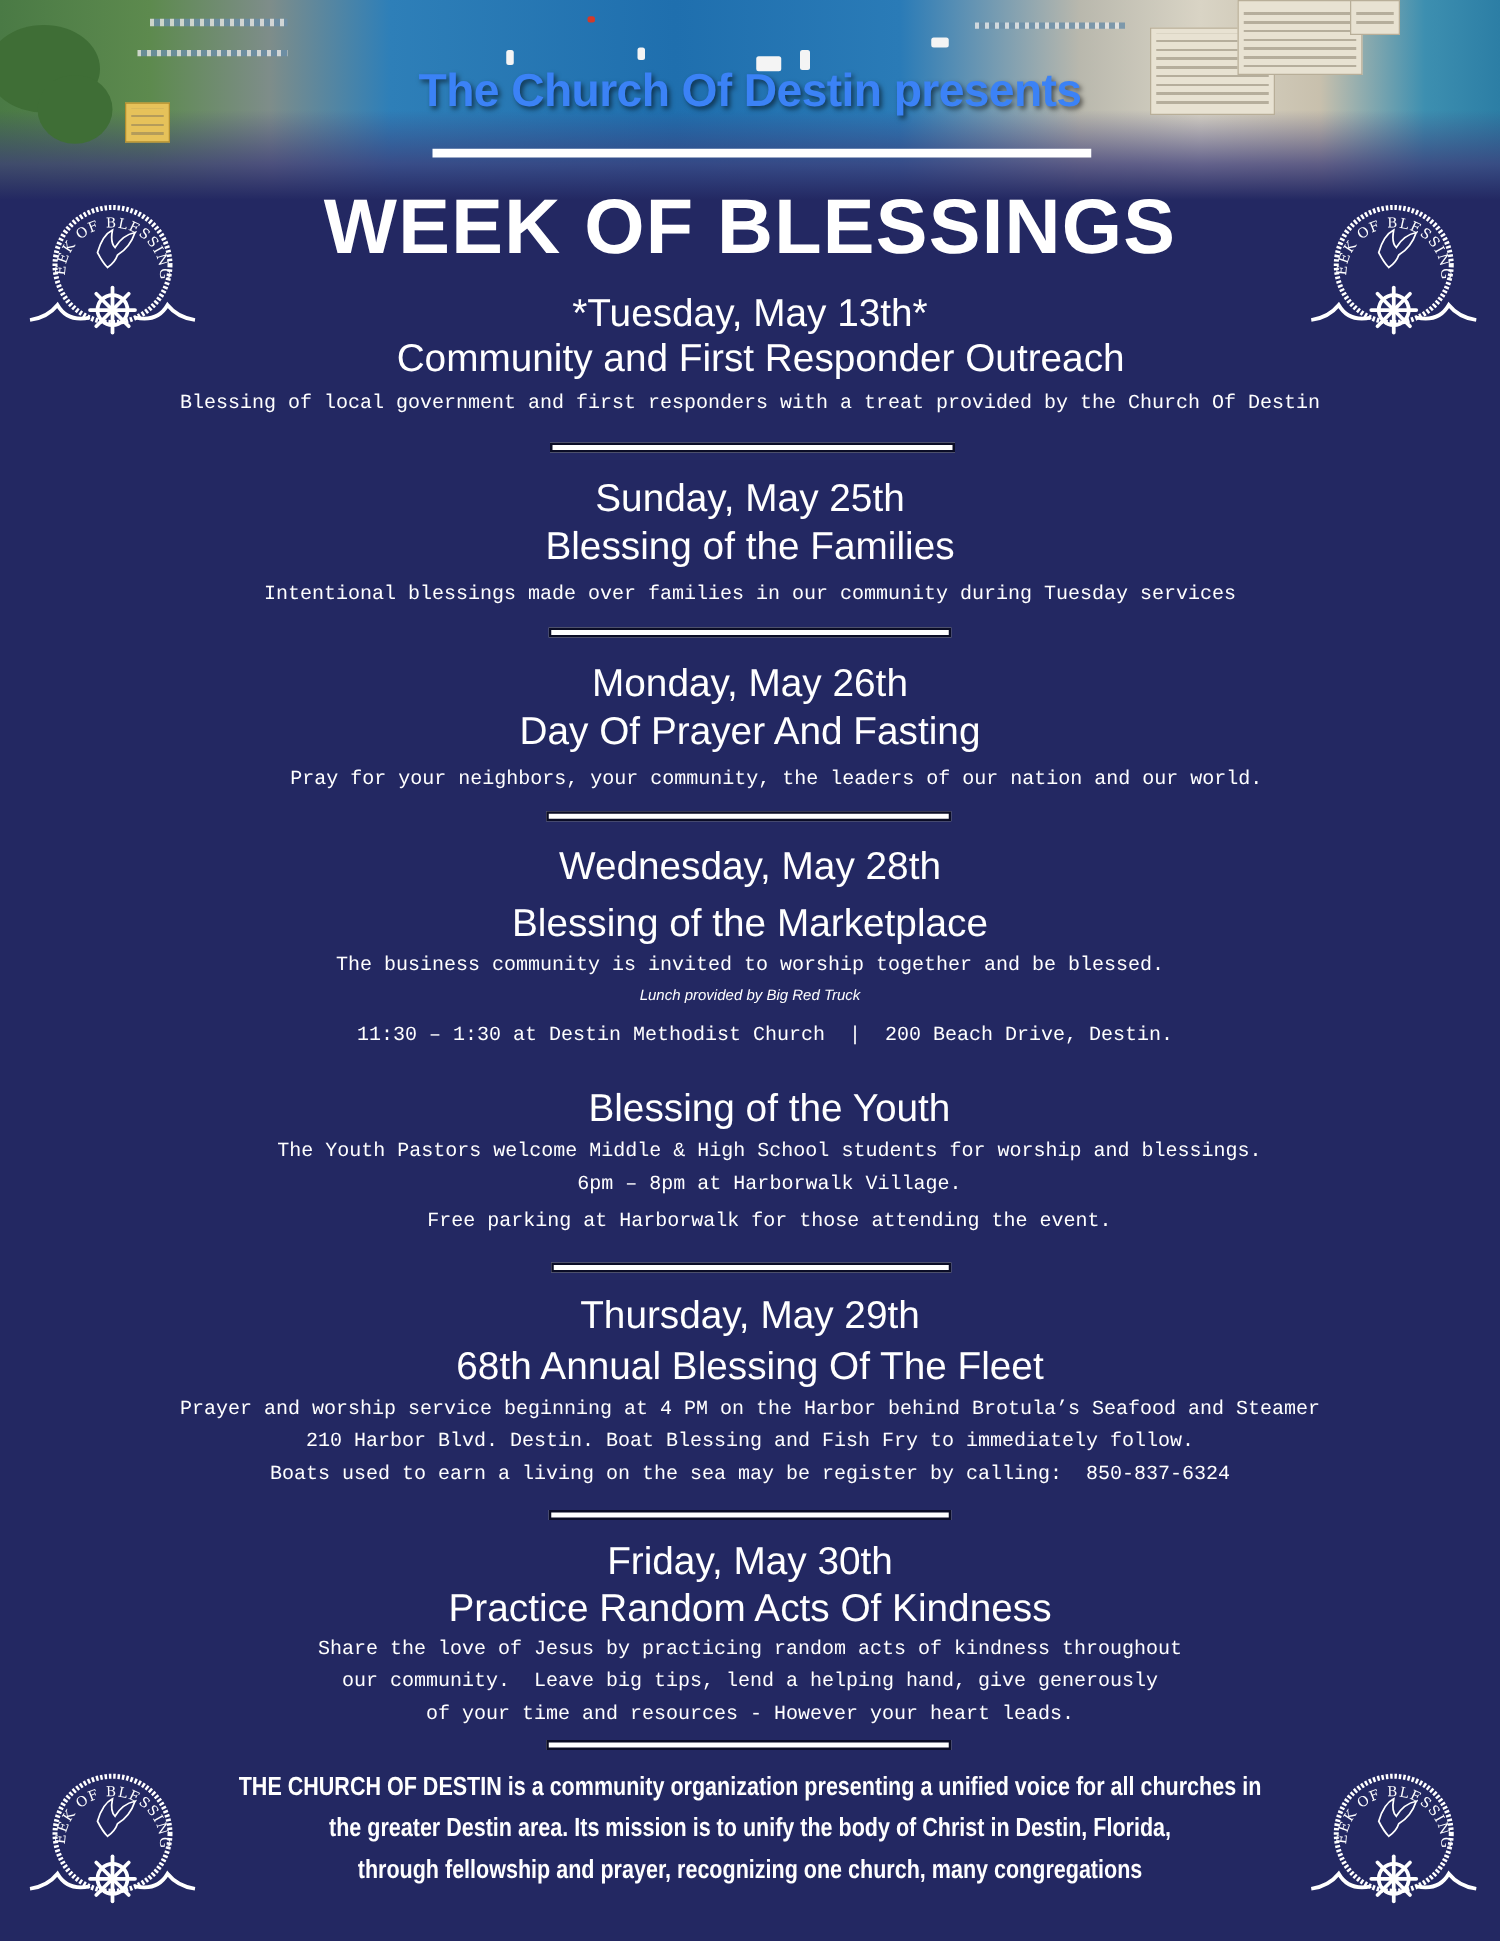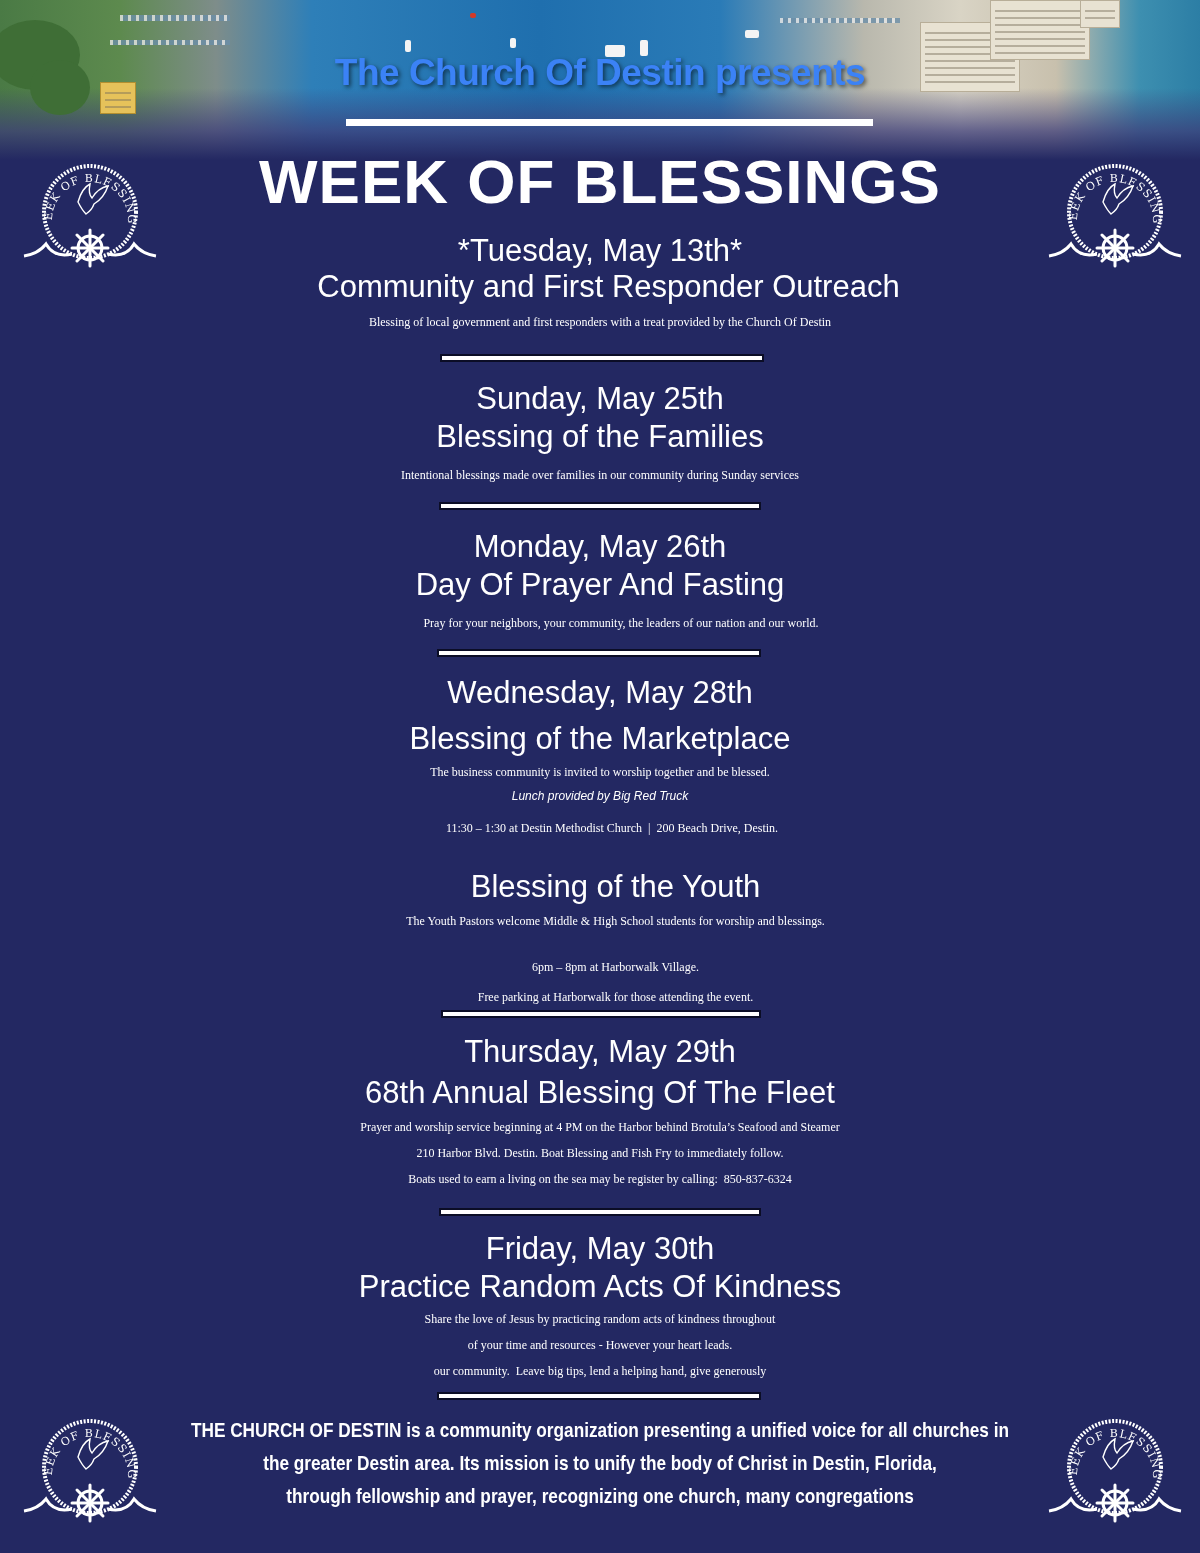--- a/index.html
+++ b/index.html
@@ -33,21 +33,21 @@
   }
 
   
   .logo { position: absolute; width: 140px; height: 130px; }
   .logo svg { width: 100%; height: 100%; }
 
   
   .block { position: absolute; left: 0; width: 1200px; text-align: center; }
   .date { font-family: "Liberation Sans", sans-serif; font-size: 31px; line-height: 38px; }
   .title { font-family: "Liberation Sans", sans-serif; font-size: 31px; line-height: 38px; }
-  .desc { font-family: Liberation Serif, serif; font-size: 12px; line-height: 26px; }
+  .desc { font-family: Liberation Mono, monospace; font-size: 16px; line-height: 26px; }
   .desc-it { font-family: "Liberation Sans", sans-serif; font-style: italic; font-size: 12px; line-height: 22px; }
   .sep {
     position: absolute; height: 8px; background: #ffffff; border: 2px solid #0b0d26;
   }
   .footer-text {
     font-family: "Liberation Sans", sans-serif; font-weight: bold; font-size: 21px; line-height: 33px;
     transform: scaleX(0.82); transform-origin: center;
   }
 </style>
 </head>
@@ -156,21 +156,21 @@
 <div class="block" style="top:232px;">
   <div class="date">*Tuesday, May 13th*</div>
   <div class="title" style="margin-top:-2px;padding-left:17px;">Community and First Responder Outreach</div>
   <div class="desc" style="margin-top:3px;">Blessing of local government and first responders with a treat provided by the Church Of Destin</div>
 </div>
 <div class="sep" style="left:440px;top:354px;width:324px;"></div>
 
 <div class="block" style="top:380px;">
   <div class="date">Sunday, May 25th</div>
   <div class="title">Blessing of the Families</div>
-  <div class="desc" style="margin-top:6px;">Intentional blessings made over families in our community during Sunday services</div>
+  <div class="desc" style="margin-top:6px;">Intentional blessings made over families in our community during Tuesday services</div>
 </div>
 <div class="sep" style="left:439px;top:502px;width:322px;"></div>
 
 <div class="block" style="top:528px;">
   <div class="date">Monday, May 26th</div>
   <div class="title">Day Of Prayer And Fasting</div>
   <div class="desc" style="margin-top:6px;margin-left:42px;">Pray for your neighbors, your community, the leaders of our nation and our world.</div>
 </div>
 <div class="sep" style="left:437px;top:649px;width:324px;"></div>
 
@@ -178,40 +178,40 @@
   <div class="date">Wednesday, May 28th</div>
   <div class="title" style="margin-top:8px;">Blessing of the Marketplace</div>
   <div class="desc" style="margin-top:1px;">The business community is invited to worship together and be blessed.</div>
   <div class="desc-it">Lunch provided by Big Red Truck</div>
   <div class="desc" style="margin-top:8px;white-space:pre;padding-left:24px;">11:30 – 1:30 at Destin Methodist Church  |  200 Beach Drive, Destin.</div>
 </div>
 
 <div class="block" style="top:868px;padding-left:31px;">
   <div class="title">Blessing of the Youth</div>
   <div class="desc" style="margin-top:2px;">The Youth Pastors welcome Middle &amp; High School students for worship and blessings.</div>
-  <div class="desc" style="margin-top:20px;">6pm – 8pm at Harborwalk Village.</div>
+  <div class="desc" style="margin-top:0;">6pm – 8pm at Harborwalk Village.</div>
   <div class="desc" style="margin-top:4px;">Free parking at Harborwalk for those attending the event.</div>
 </div>
 <div class="sep" style="left:441px;top:1010px;width:320px;"></div>
 
 <div class="block" style="top:1033px;">
   <div class="date">Thursday, May 29th</div>
   <div class="title" style="margin-top:3px;">68th Annual Blessing Of The Fleet</div>
   <div class="desc" style="margin-top:2px;">Prayer and worship service beginning at 4 PM on the Harbor behind Brotula’s Seafood and Steamer</div>
   <div class="desc">210 Harbor Blvd. Destin. Boat Blessing and Fish Fry to immediately follow.</div>
   <div class="desc" style="white-space:pre;">Boats used to earn a living on the sea may be register by calling:  850-837-6324</div>
 </div>
 <div class="sep" style="left:439px;top:1208px;width:322px;"></div>
 
 <div class="block" style="top:1230px;">
   <div class="date">Friday, May 30th</div>
   <div class="title">Practice Random Acts Of Kindness</div>
   <div class="desc">Share the love of Jesus by practicing random acts of kindness throughout</div>
+  <div class="desc" style="white-space:pre;">our community.  Leave big tips, lend a helping hand, give generously</div>
   <div class="desc">of your time and resources - However your heart leads.</div>
-  <div class="desc" style="white-space:pre;">our community.  Leave big tips, lend a helping hand, give generously</div>
 </div>
 <div class="sep" style="left:437px;top:1392px;width:324px;"></div>
 
 <div class="block" style="top:1413px;">
   <div class="footer-text">THE CHURCH OF DESTIN is a community organization presenting a unified voice for all churches in</div>
   <div class="footer-text">the greater Destin area. Its mission is to unify the body of Christ in Destin, Florida,</div>
   <div class="footer-text">through fellowship and prayer, recognizing one church, many congregations</div>
 </div>
 
 </body></html>

